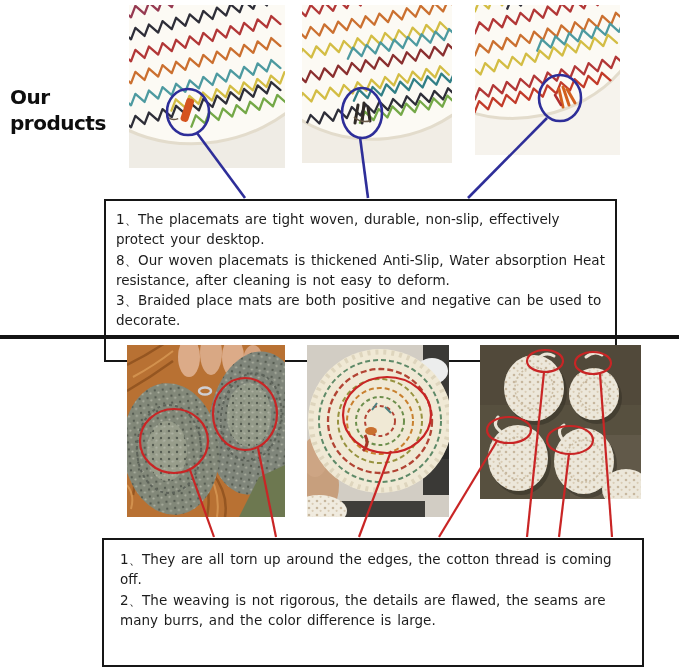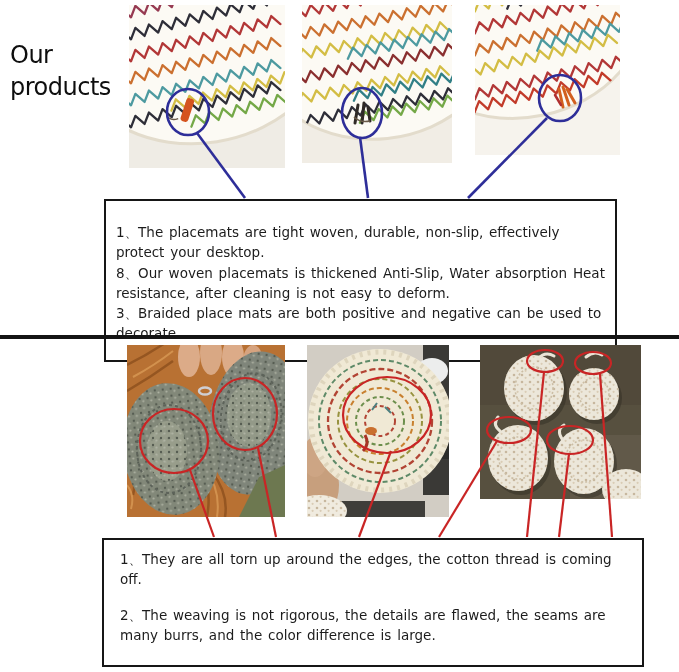--- a/index.html
+++ b/index.html
@@ -1,41 +1,41 @@
 <!DOCTYPE html>
 <html><head>
 <meta charset="utf-8">
 <style>
   html,body{margin:0;padding:0;background:#fff;}
   .stage{
     position:relative;width:679px;height:672px;background:#fff;overflow:hidden;
     font-family:"DejaVu Sans","Liberation Sans",sans-serif;color:#151515;
   }
   .section-title{
-    position:absolute;left:10px;width:126px;font-weight:normal;font-size:24px;
-    line-height:1.32;letter-spacing:-0.5px;color:#0e0e0e;
+    position:absolute;left:10px;width:126px;font-weight:bold;font-size:20px;
+    line-height:1.32;letter-spacing:-0.5px;color:#0e0e0e;margin-top:44px;
   }
   #title-our{top:40px;}
   #title-other{top:386px;}
   .photo{position:absolute;overflow:hidden;}
   .photo svg{display:block;}
   #photo1{left:129px;top:5px;}
   #photo2{left:302px;top:5px;}
   #photo3{left:475px;top:5px;}
   #photo4{left:127px;top:345px;}
   #photo5{left:307px;top:345px;}
   #photo6{left:480px;top:345px;}
   .note-box{
     position:absolute;background:#fff;border:2px solid #161616;box-sizing:border-box;
     font-size:13.5px;line-height:1.5;color:#1c1c1c;word-spacing:1.5px;
   }
-  #box-our{left:104px;top:199px;width:513px;height:163px;padding:21px 10px;}
+  #box-our{left:104px;top:199px;width:513px;height:163px;padding:8px 10px;}
   #box-other{left:102px;top:538px;width:542px;height:129px;padding:9px 16px;}
   .note-box p{margin:0;}
-  #box-other p + p{margin-top:15px;}
+  #box-other p + p{}
   .divider{position:absolute;left:0;top:335px;width:679px;height:4px;background:#141414;}
   #overlay{position:absolute;left:0;top:0;pointer-events:none;}
 </style>
 </head>
 <body>
 
 <div class="stage">
 
   <svg width="0" height="0" style="position:absolute" aria-hidden="true">
     <defs>

